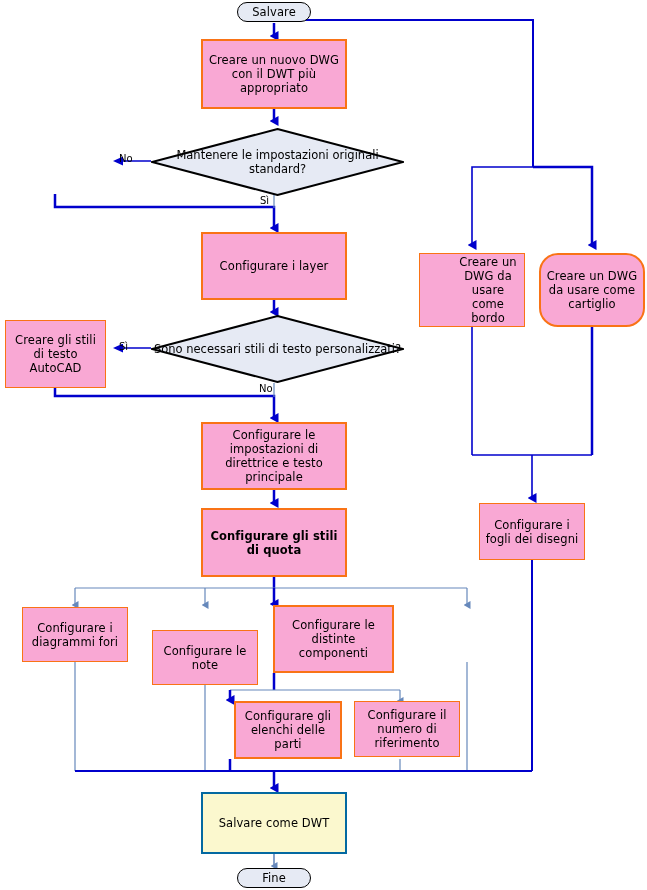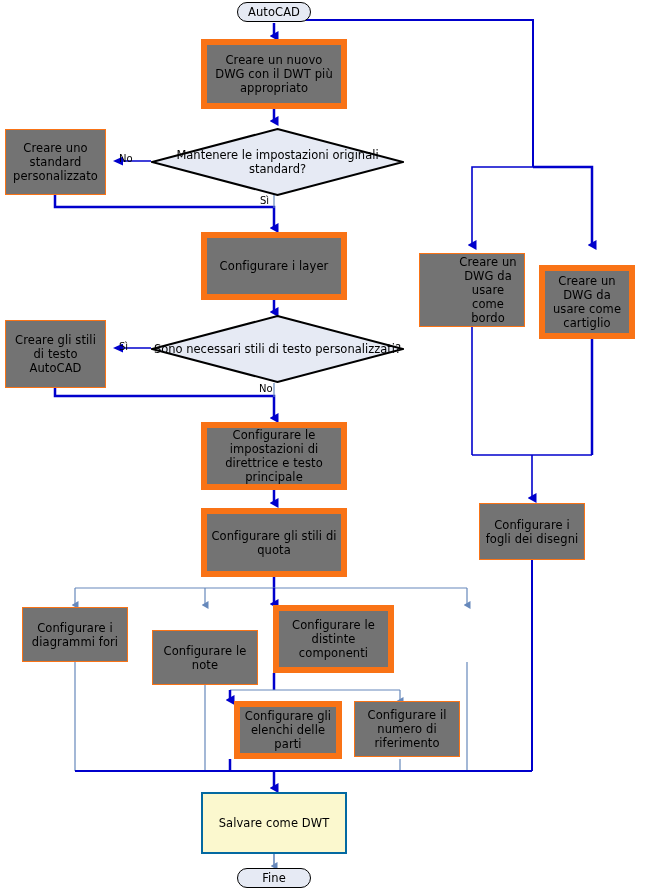--- a/index.html
+++ b/index.html
@@ -31,22 +31,22 @@
     display: flex;
     align-items: center;
     justify-content: center;
     text-align: center;
     color: #000000;
     font-size: 11.5px;
     line-height: 14px;
     letter-spacing: 0.1px;
   }
   .proc {
-    background: #737373;
-    border: 6px solid #f97316;
+    background: #f9a8d4;
+    border: 2px solid #f97316;
   }
   .proc.thin {
     border-width: 1.5px;
   }
   .proc.save {
     background: #fbf8ce;
     border: 2px solid #0369a1;
   }
   .term {
     background: #e6eaf4;
@@ -155,37 +155,34 @@
     <path d="M592,327 L592,455" stroke="#0000cc" stroke-width="2.5" fill="none"></path>
     <path d="M472,455 L592,455" stroke="#0000cc" stroke-width="1.6" fill="none"></path>
     <path d="M532,455 L532,498" stroke="#0000cc" stroke-width="1.6" fill="none" marker-end="url(#arrowP)"></path>
 
     <path d="M532,560 L532,771" stroke="#0000cc" stroke-width="2" fill="none"></path>
 
     <path d="M274,854 L274,866" stroke="#6688bb" stroke-width="1.6" fill="none" marker-end="url(#arrowS)"></path>
   </svg>
 
   <div class="node term" style="left:237px; top:2px; width:74px; height:20px;">
-    <span>AutoCAD</span>
+    <span>Salvare</span>
   </div>
 
   <div class="node proc" style="left:201px; top:39px; width:146px; height:70px;">
     <span>Creare un nuovo DWG con il DWT più appropriato</span>
   </div>
 
   <div class="diamond-wrap" style="left:151px; top:128px; width:253px; height:68px;">
     <svg width="253" height="68" viewBox="0 0 253 68" xmlns="http://www.w3.org/2000/svg">
       <polygon points="126.5,1 252,34 126.5,67 1,34" fill="#e6eaf4" stroke="#000000" stroke-width="2"></polygon>
     </svg>
     <div class="diamond-label">Mantenere le impostazioni originali standard?</div>
   </div>
 
-  <div class="node proc thin" style="left:5px; top:129px; width:101px; height:66px;">
-    <span>Creare uno standard personalizzato</span>
-  </div>
 
   <div class="edge-label" style="left:119px; top:153px;">
     <span>No</span>
   </div>
   <div class="edge-label" style="left:260px; top:195px;">
     <span>Sì</span>
   </div>
 
   <div class="node proc" style="left:201px; top:232px; width:146px; height:68px;">
     <span>Configurare i layer</span>
@@ -206,21 +203,21 @@
     <span>Sì</span>
   </div>
   <div class="edge-label" style="left:259px; top:383px;">
     <span>No</span>
   </div>
 
   <div class="node proc" style="left:201px; top:422px; width:146px; height:68px;">
     <span>Configurare le impostazioni di direttrice e testo principale</span>
   </div>
 
-  <div class="node proc" style="left:201px; top:508px; width:146px; height:69px;">
+  <div class="node proc" style="left:201px; top:508px; width:146px; height:69px;font-weight:bold;">
     <span>Configurare gli stili di quota</span>
   </div>
 
   <div class="node proc thin" style="left:22px; top:607px; width:106px; height:55px;">
     <span>Configurare i diagrammi fori</span>
   </div>
 
   <div class="node proc thin" style="left:152px; top:630px; width:106px; height:55px;">
     <span>Configurare le note</span>
   </div>
@@ -235,21 +232,21 @@
   </div>
 
   <div class="node proc thin" style="left:354px; top:701px; width:106px; height:56px;">
     <span>Configurare il numero di riferimento</span>
   </div>
 
   <div class="node proc thin" style="left:419px; top:253px; width:106px; height:74px;padding-left:32px;">
     <span>Creare un DWG da usare come bordo</span>
   </div>
 
-  <div class="node proc" style="left:539px; top:265px; width:96px; height:74px;">
+  <div class="node proc" style="left:539px; top:253px; width:106px; height:74px;border-radius:19px;">
     <span>Creare un DWG da usare come cartiglio</span>
   </div>
 
   <div class="node proc thin" style="left:479px; top:503px; width:106px; height:57px;">
     <span>Configurare i fogli dei disegni</span>
   </div>
 
   <div class="node proc save" style="left:201px; top:792px; width:146px; height:62px;">
     <span>Salvare come DWT</span>
   </div>

